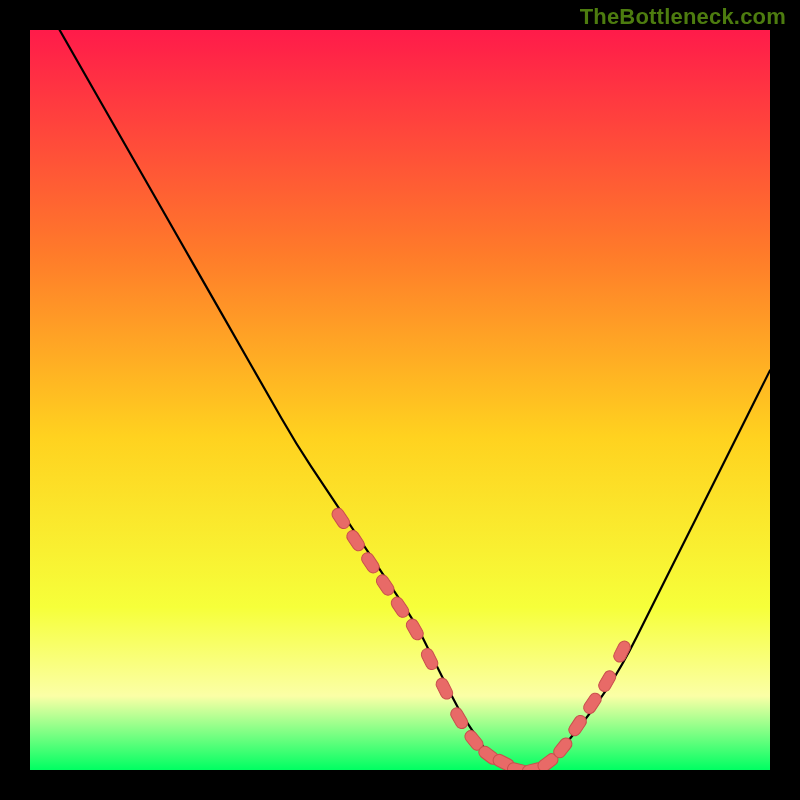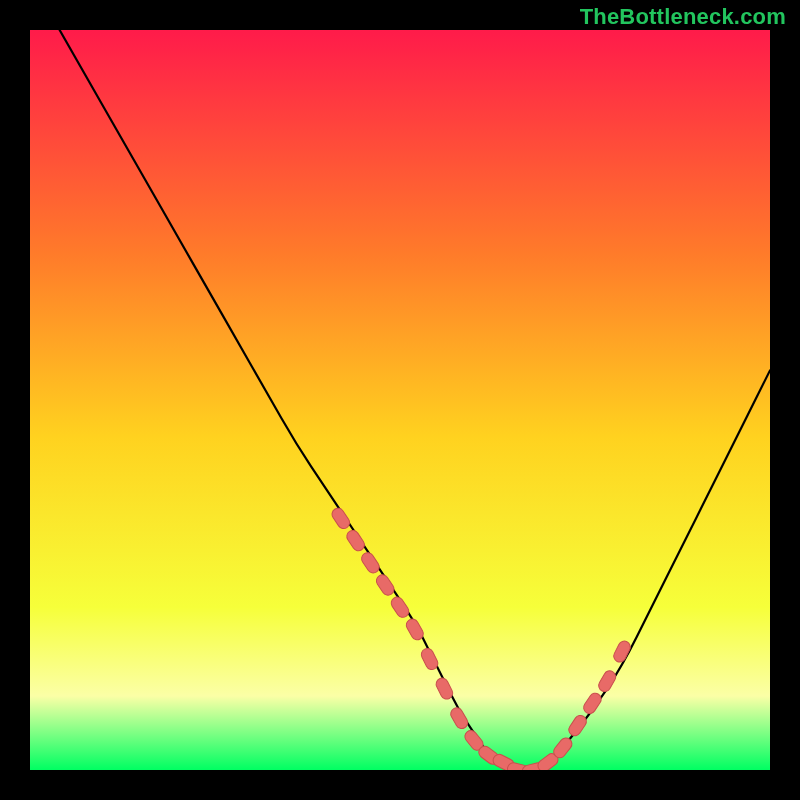--- a/index.html
+++ b/index.html
@@ -23,21 +23,21 @@
     width: 740px;
     height: 740px;
   }
   .watermark {
     position: absolute;
     top: 4px;
     right: 14px;
     font-family: Arial, Helvetica, sans-serif;
     font-size: 22px;
     font-weight: 600;
-    color: #22c55e;
+    color: #4d7c0f;
     letter-spacing: 0.2px;
     user-select: none;
     text-align: center;
   }
   svg { display: block; }
 </style>
 </head>
 <body>
 
 <div class="stage">

